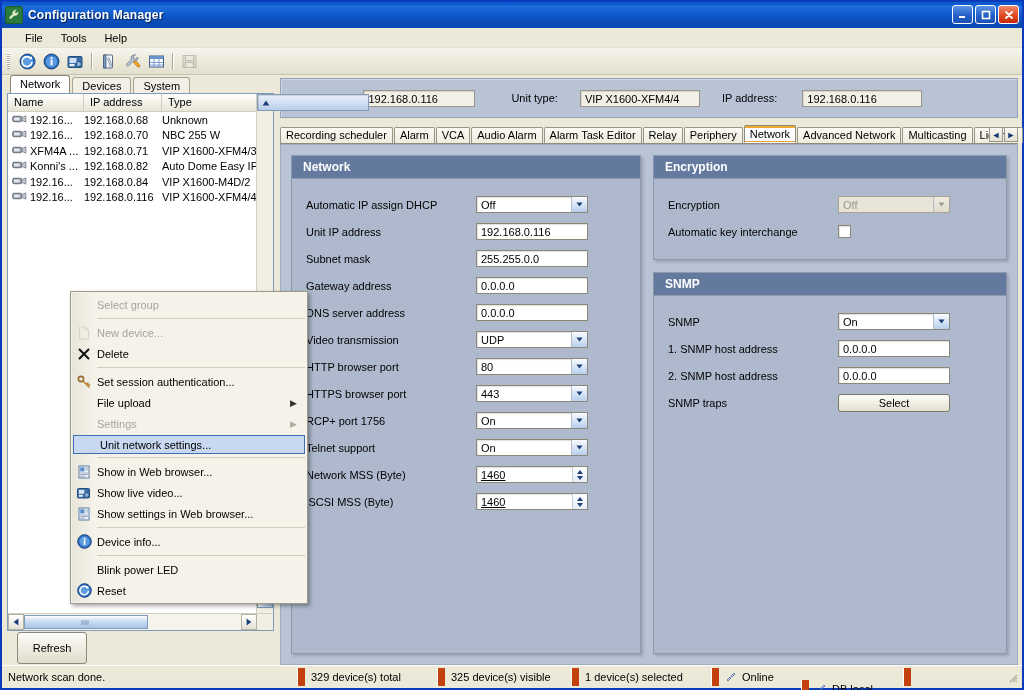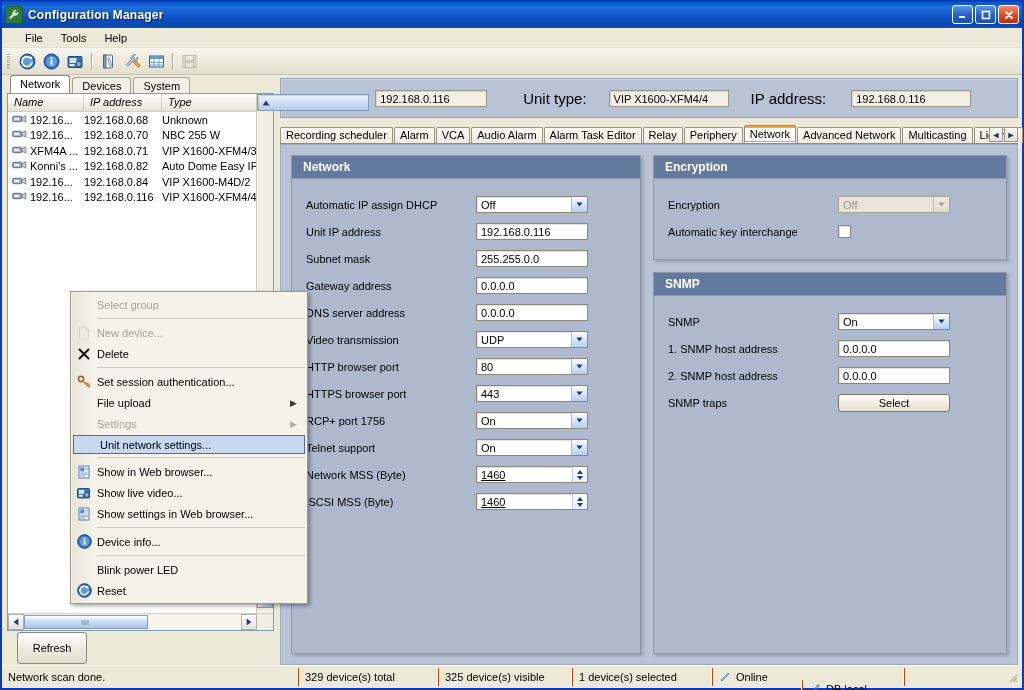--- a/index.html
+++ b/index.html
@@ -64,21 +64,21 @@
     background:#f2f0e6;border:1px solid #a8a496;border-bottom:none;
     border-radius:3px 3px 0 0;margin-right:2px;color:#000;box-sizing:border-box;
   }
   .ltab.active{background:#fff;height:18px;line-height:17px;border-color:#8a8678;position:relative;z-index:3;}
   .listbox{
     flex:1 1 auto;background:#fff;border:1px solid #7f9db9;
     display:flex;flex-direction:column;min-height:0;position:relative;
   }
   .lhead{display:flex;height:17px;flex:0 0 17px;
     background:linear-gradient(to bottom,#fff,#f1efe4 60%,#e6e3d6);
-    border-bottom:1px solid #d3cfc0;font-style:italic;}
+    border-bottom:1px solid #d3cfc0;}
   .lhcell{font-size:11px;line-height:16px;padding-left:6px;border-right:1px solid #d3cfc0;color:#000;box-sizing:border-box;}
   .lhcell.c1{width:76px;}
   .lhcell.c2{width:78px;}
   .lhcell.c3{flex:1 1 auto;}
   .lrows{flex:1 1 auto;overflow:hidden;position:relative;}
   .lrow{display:flex;height:15.5px;align-items:center;font-size:11px;color:#000;}
   .lc1{width:76px;display:flex;align-items:center;gap:3px;padding-left:4px;box-sizing:border-box;white-space:nowrap;overflow:hidden;}
   .lc2{width:78px;box-sizing:border-box;white-space:nowrap;}
   .lc3{flex:1 1 auto;box-sizing:border-box;white-space:nowrap;}
   .camicon{width:15px;height:10px;flex:0 0 15px;}
@@ -99,21 +99,21 @@
     border:1px solid #8b8878;border-radius:3px;font-size:11px;color:#000;
     padding:9px 0;min-width:70px;text-align:center;box-sizing:border-box;
   }
   
   .right{flex:1 1 auto;display:flex;flex-direction:column;min-width:0;min-height:0;padding-top:3px;}
   .infobar{
     height:40px;flex:0 0 40px;background:#b8c3d6;border:1px solid #97a2b6;
     display:flex;align-items:center;margin-bottom:7px;box-sizing:border-box;
     box-shadow:inset 1px 1px 0 #ccd5e3;
   }
-  .ib-label{font-size:15px;color:#000;}
+  .ib-label{font-size:11px;color:#000;}
   .ib-val{
     background:#f2efe6;border:1px solid #9a968a;height:17px;line-height:16px;
     font-size:11px;padding:0 4px;box-sizing:border-box;color:#000;
     box-shadow:inset 1px 1px 1px rgba(0,0,0,.12);
   }
   .tabrow{
     height:18px;flex:0 0 18px;display:flex;align-items:flex-end;position:relative;
     border-bottom:1px solid #8f8b7d;
   }
   .ctab{
@@ -202,21 +202,21 @@
   .ctxsep{height:1px;background:#d0ccbe;margin:3px 2px 3px 26px;position:relative;z-index:2;}
   .subarrow{margin-right:10px;font-size:9px;color:#333;}
   .subarrow.dim{color:#b0aca0;}
   
   .statusbar{
     height:22px;flex:0 0 22px;background:#ece9d8;
     display:flex;align-items:center;border-top:1px solid #fff;
     font-size:11px;color:#000;
   }
   .scell{height:18px;display:flex;align-items:center;padding:0 6px;box-sizing:border-box;
-    border-left:1px solid #c2410c;box-shadow:-1px 0 0 #fff;}
+    border-left:7px solid #c2410c;box-shadow:-1px 0 0 #fff;}
   .scell.first{border-left:none;box-shadow:none;}
   .grip2{margin-left:auto;width:14px;height:14px;margin-right:3px;}
 </style>
 </head>
 <body>
 
 <div class="win">
 
   <div class="titlebar">
     <div class="tb-icon">

